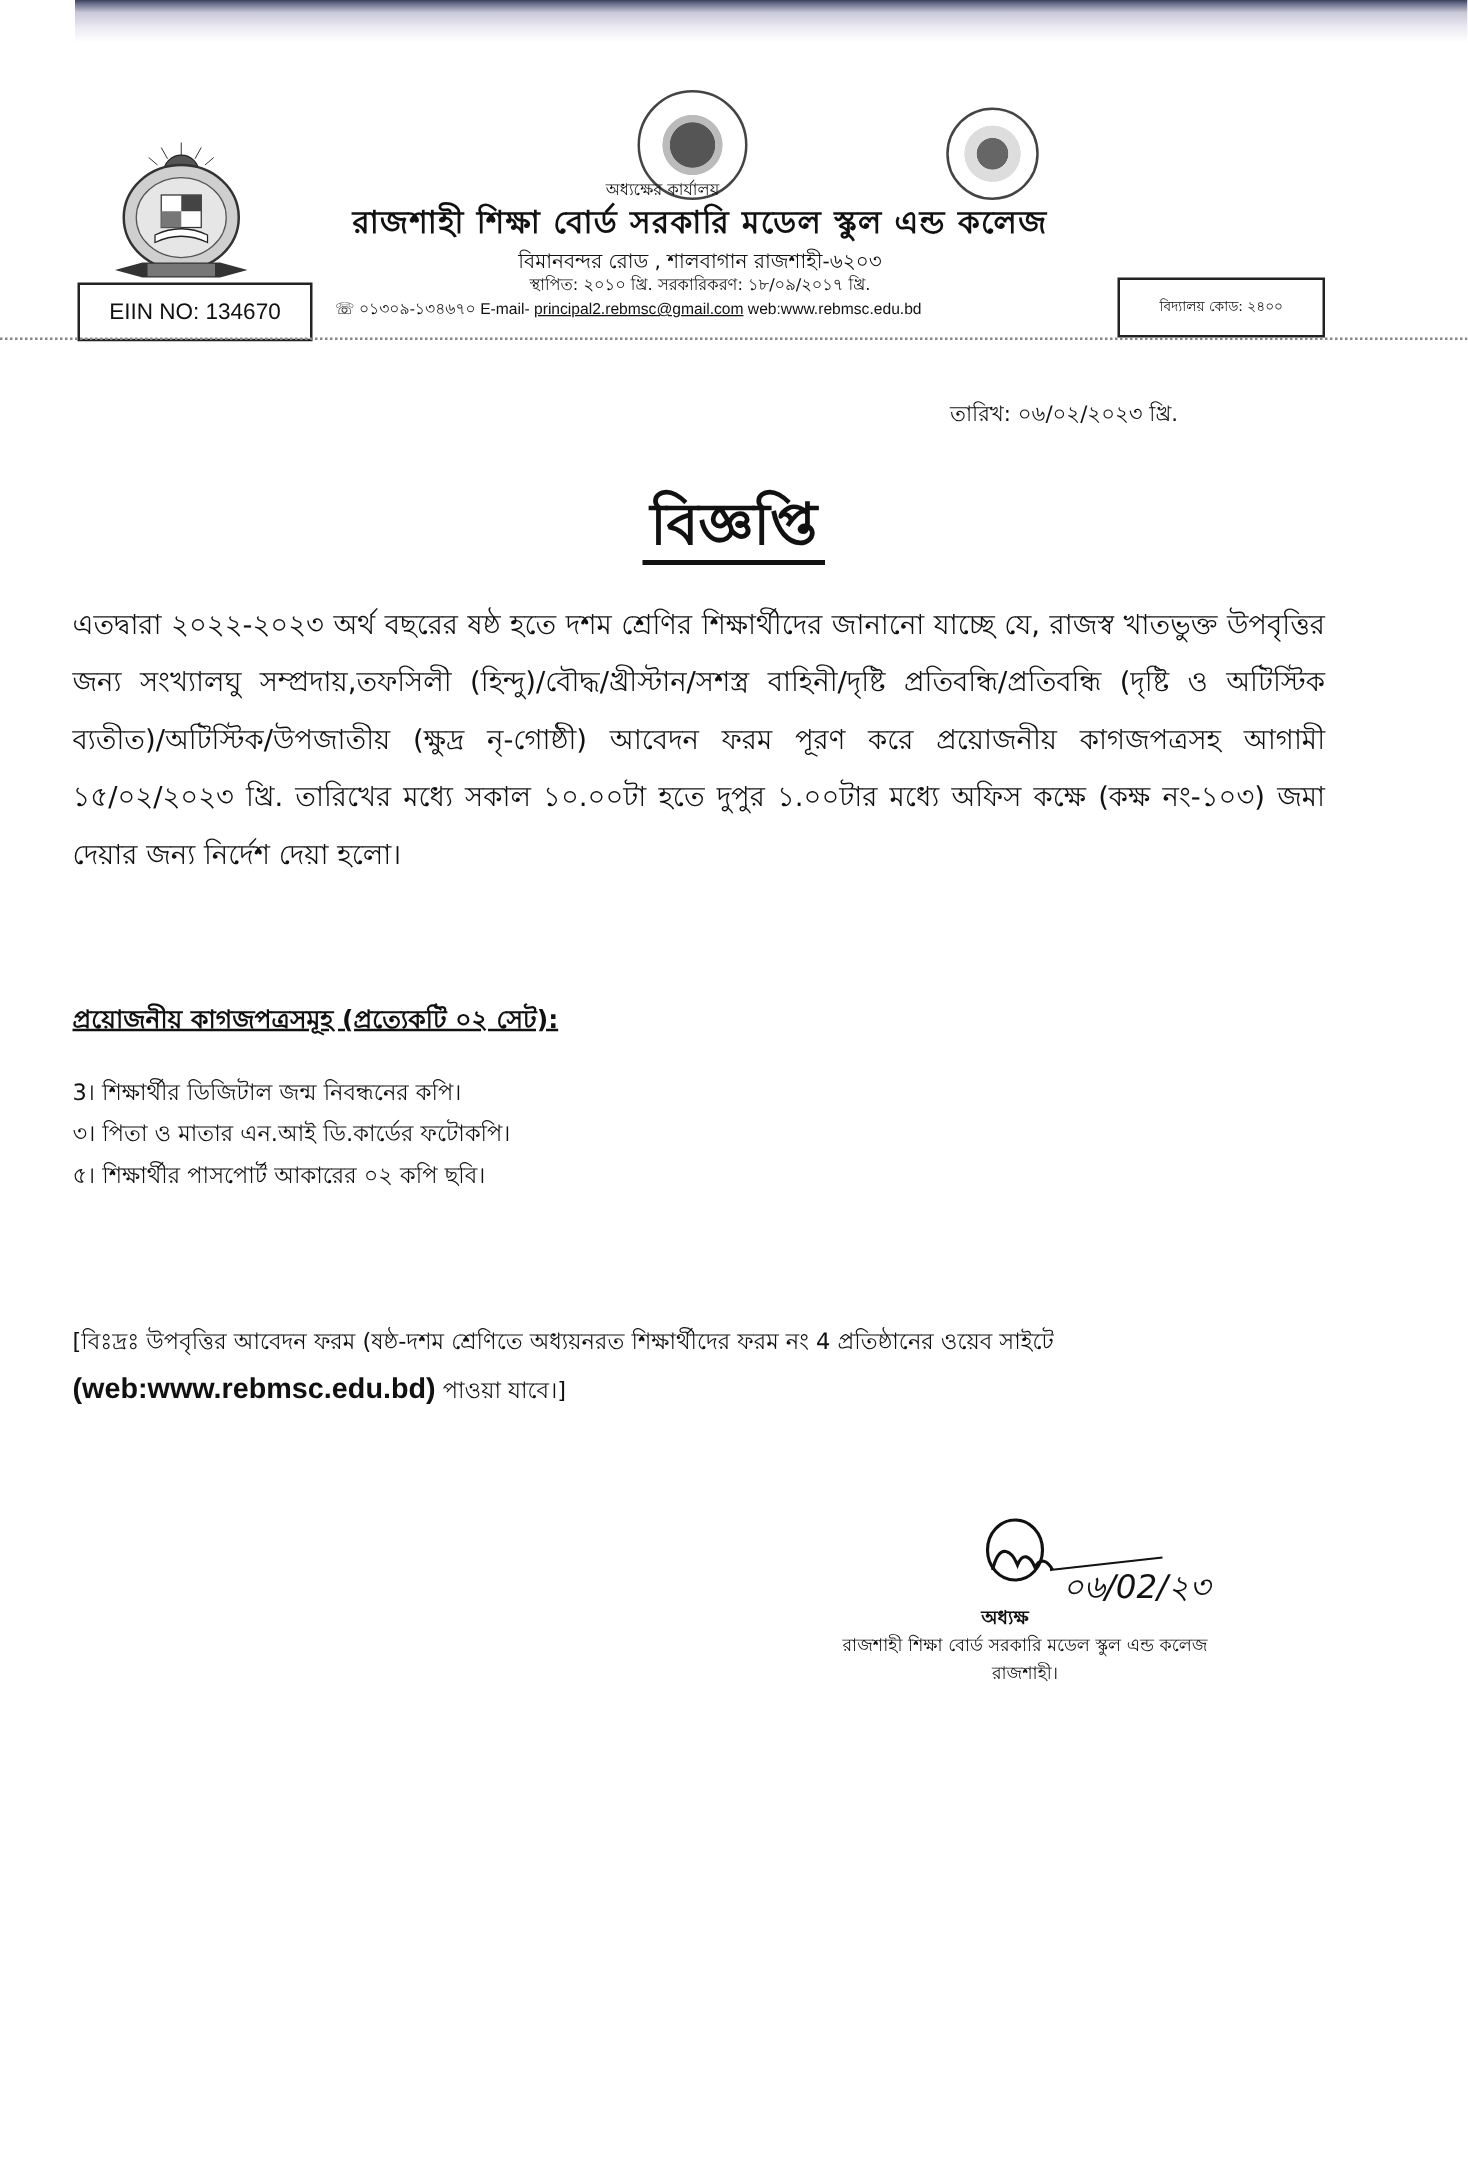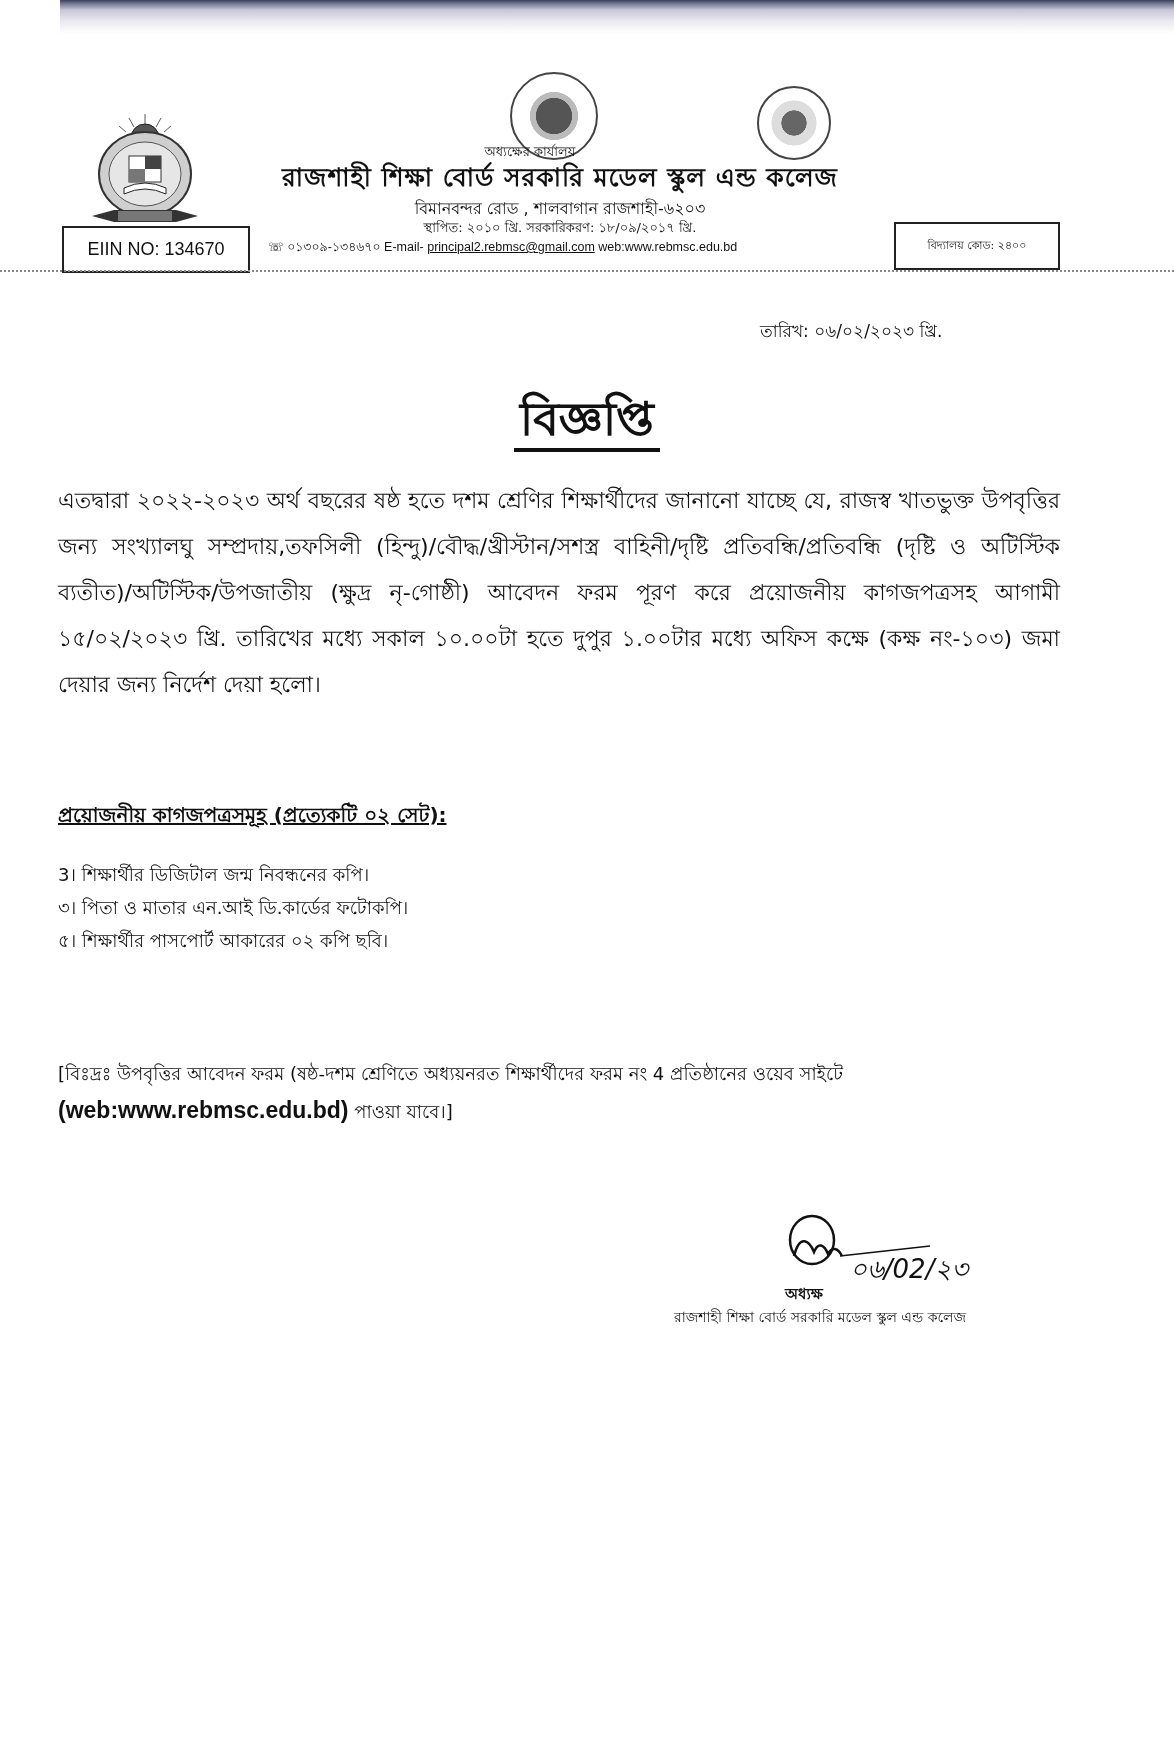--- a/index.html
+++ b/index.html
@@ -109,13 +109,14 @@
 
 <svg class="signature" viewBox="0 0 240 72">
   <ellipse cx="32" cy="28" rx="22" ry="24" fill="none" stroke="#111" stroke-width="2.5"></ellipse>
   <path d="M14 44 C20 20 30 30 34 40 C38 30 44 32 48 42 C52 34 58 36 62 44" fill="none" stroke="#111" stroke-width="2.5"></path>
   <path d="M60 44 L150 34" stroke="#111" stroke-width="1.5"></path>
   <text x="70" y="66" font-size="26" font-family="DejaVu Sans, sans-serif" font-style="italic" fill="#111">০৬/02/২৩</text>
 </svg>
 <div class="sig-title">অধ্যক্ষ</div>
 <div class="sig-inst">
   <div>রাজশাহী শিক্ষা বোর্ড সরকারি মডেল স্কুল এন্ড কলেজ</div>
+  <div>রাজশাহী।</div>
 </div>
 
 </body></html>

